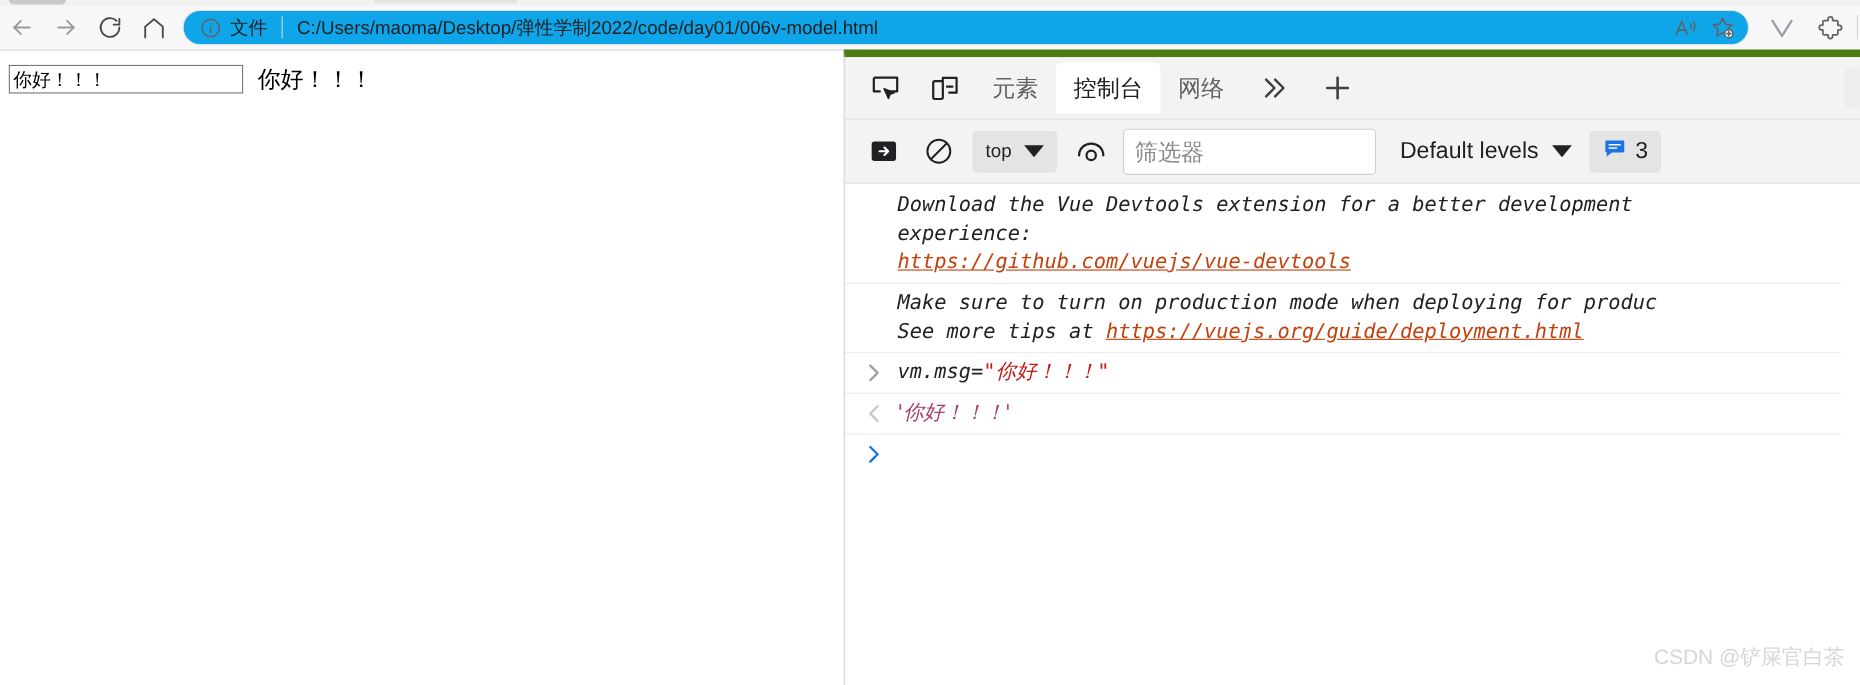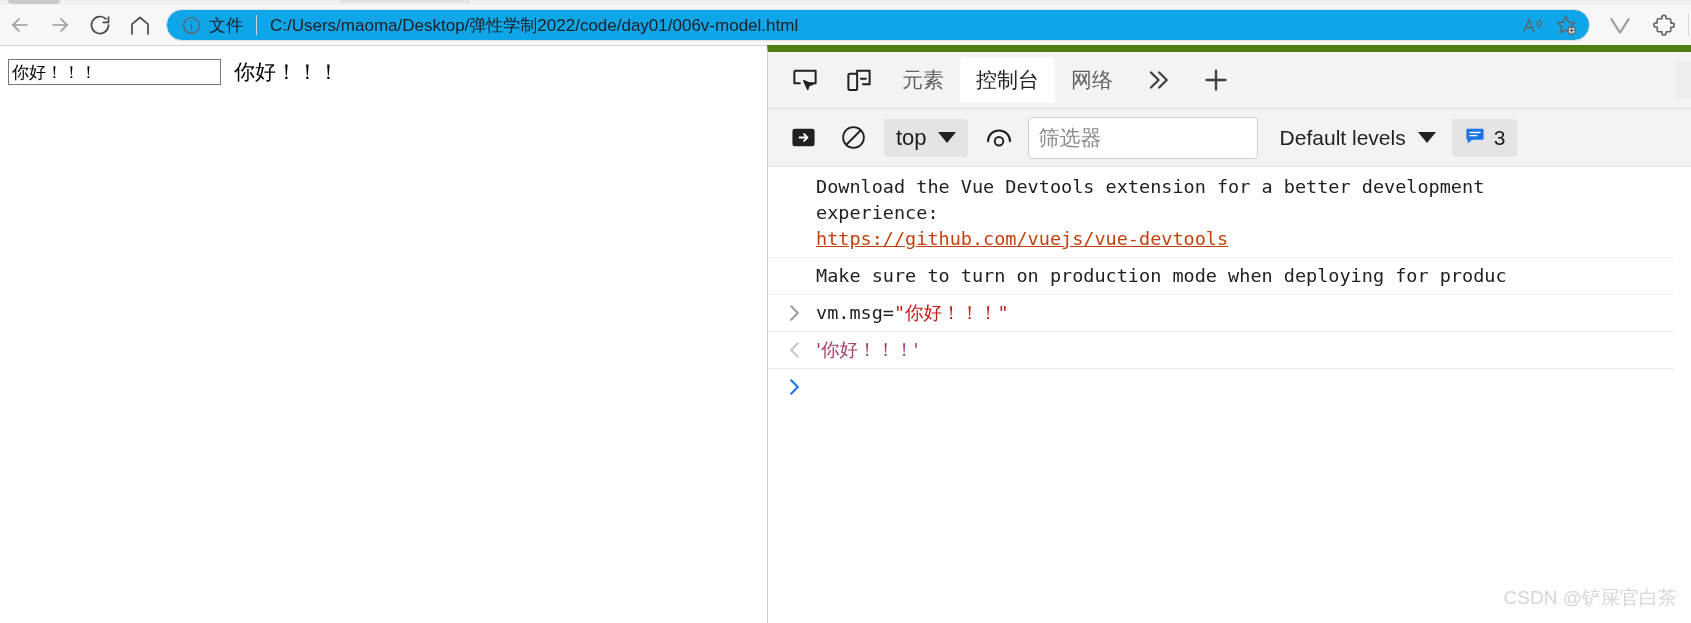--- a/index.html
+++ b/index.html
@@ -183,21 +183,21 @@
   }
   #fb-context {
     height: 38px;
     background: #e4e4e4;
     border-radius: 4px;
     display: flex; align-items: center; gap: 11px;
     padding: 0 12px;
     margin: 0 6px;
     flex: 0 0 auto;
   }
-  #fb-context-label { font-size: 22px; color: #202124; }
+  #fb-context-label { font-size: 17px; color: #202124; }
   .caret-down {
     width: 0; height: 0;
     border-left: 9px solid transparent;
     border-right: 9px solid transparent;
     border-top: 11px solid #202124;
   }
   #fb-filter {
     flex: 0 1 230px;
     height: 42px;
     background: #ffffff;
@@ -236,21 +236,21 @@
   }
   .console-row {
     position: relative;
     padding: 5px 0 5px 48px;
     border-bottom: 1px solid #ececec;
     font-size: 18.5px;
     line-height: 26px;
     color: #202124;
     white-space: nowrap;
   }
-  .console-row .line { white-space: nowrap; }
+  .console-row .line { white-space: nowrap; font-style: italic; }
   .row-gutter {
     position: absolute; left: 14px; top: 5px;
     width: 24px; height: 26px;
     display: flex; align-items: center; justify-content: center;
   }
   a.console-link {
     color: #c2410c;
     text-decoration: underline;
   }
   .cjk { font-family: "DejaVu Sans", sans-serif; }
@@ -445,20 +445,21 @@
   <div id="console-body">
 
     <div class="console-row">
       <div class="line">Download the Vue Devtools extension for a better development</div>
       <div class="line">experience:</div>
       <div class="line"><a class="console-link" href="#">https://github.com/vuejs/vue-devtools</a></div>
     </div>
 
     <div class="console-row">
       <div class="line">Make sure to turn on production mode when deploying for produc</div>
+      <div class="line"><span>See more tips at </span><a class="console-link" href="#">https://vuejs.org/guide/deployment.html</a></div>
     </div>
 
     <div class="console-row">
       <span class="row-gutter">
         <svg width="15" height="20" viewBox="0 0 12 18" fill="none" stroke="#9aa0a6" stroke-width="1.9" stroke-linecap="round" stroke-linejoin="round">
           <path d="M3 3l6 6-6 6"></path>
         </svg>
       </span>
       <span class="line">
         <span>vm.msg=</span><span class="str-red">"</span><span class="str-red cjk">你好！！！</span><span class="str-red">"</span>

